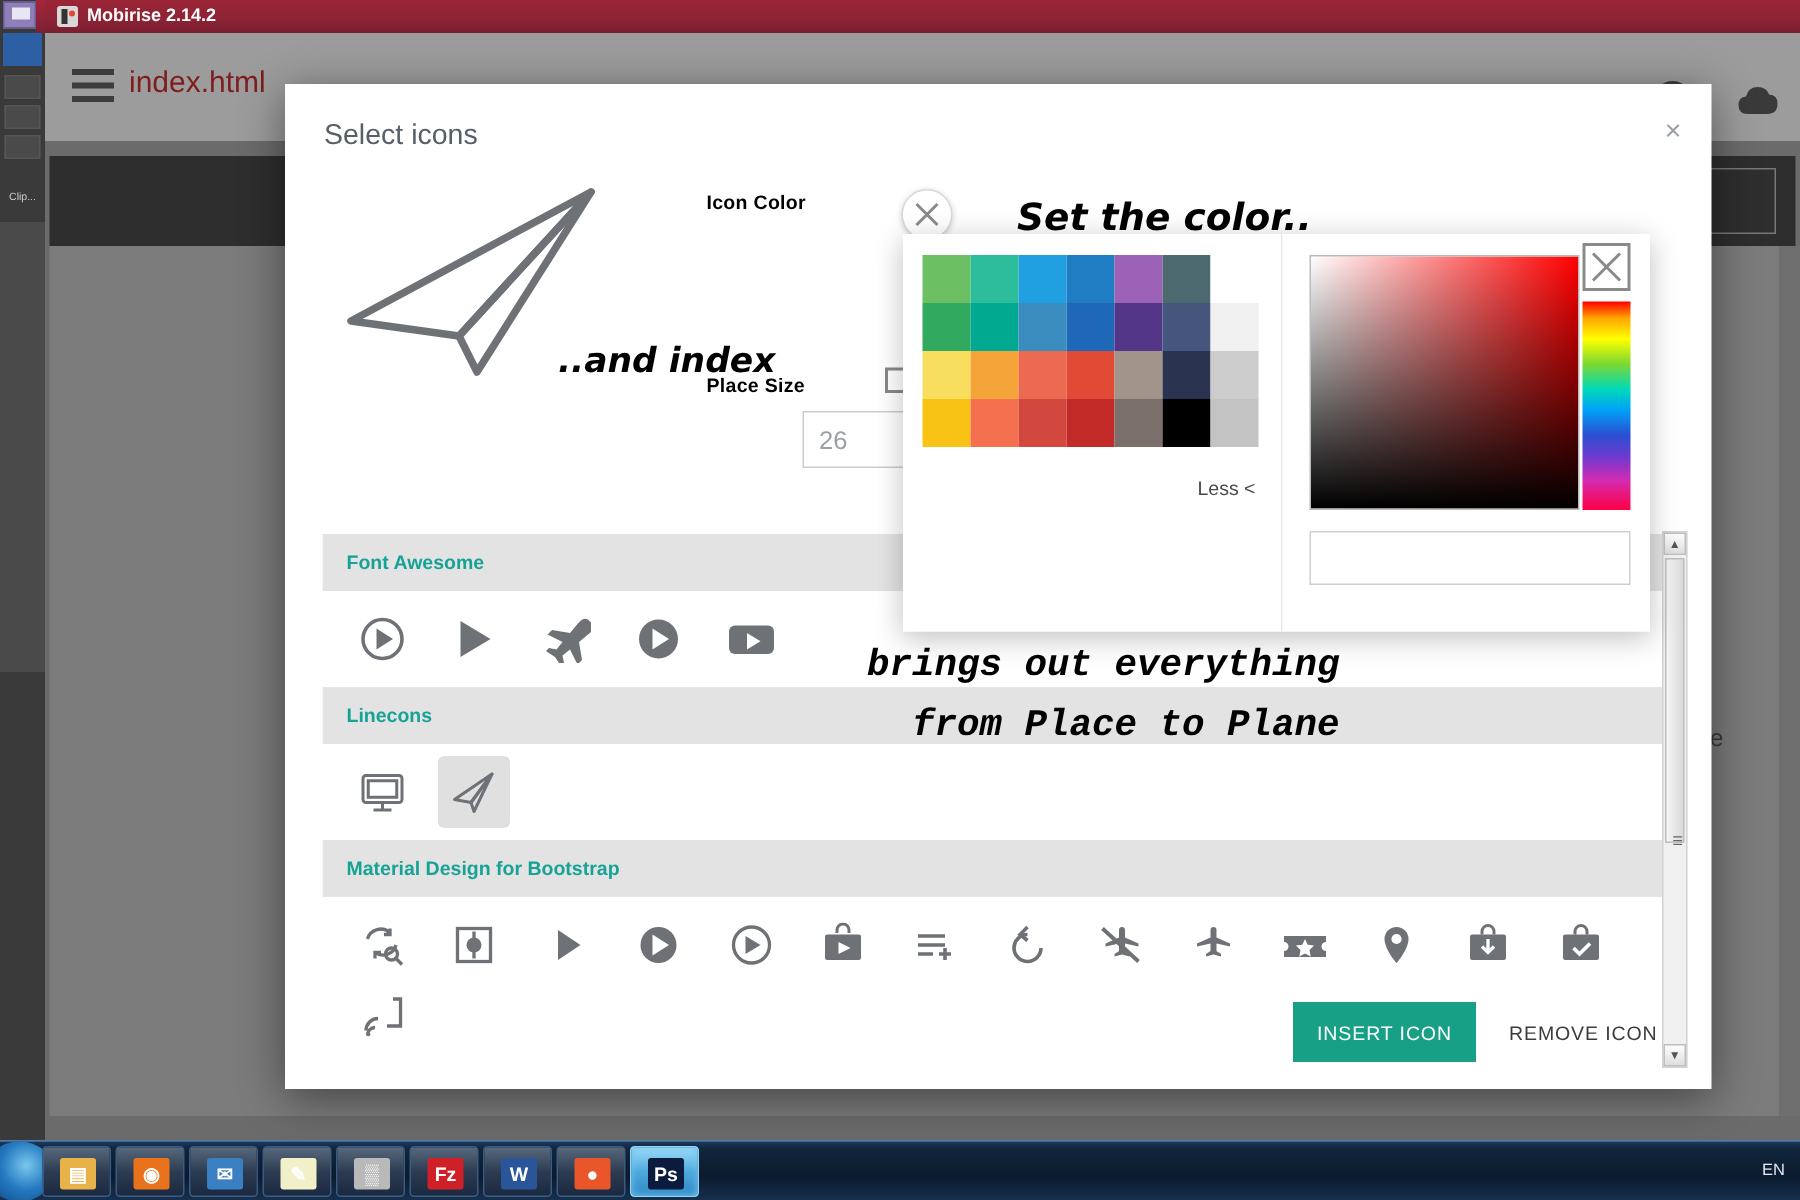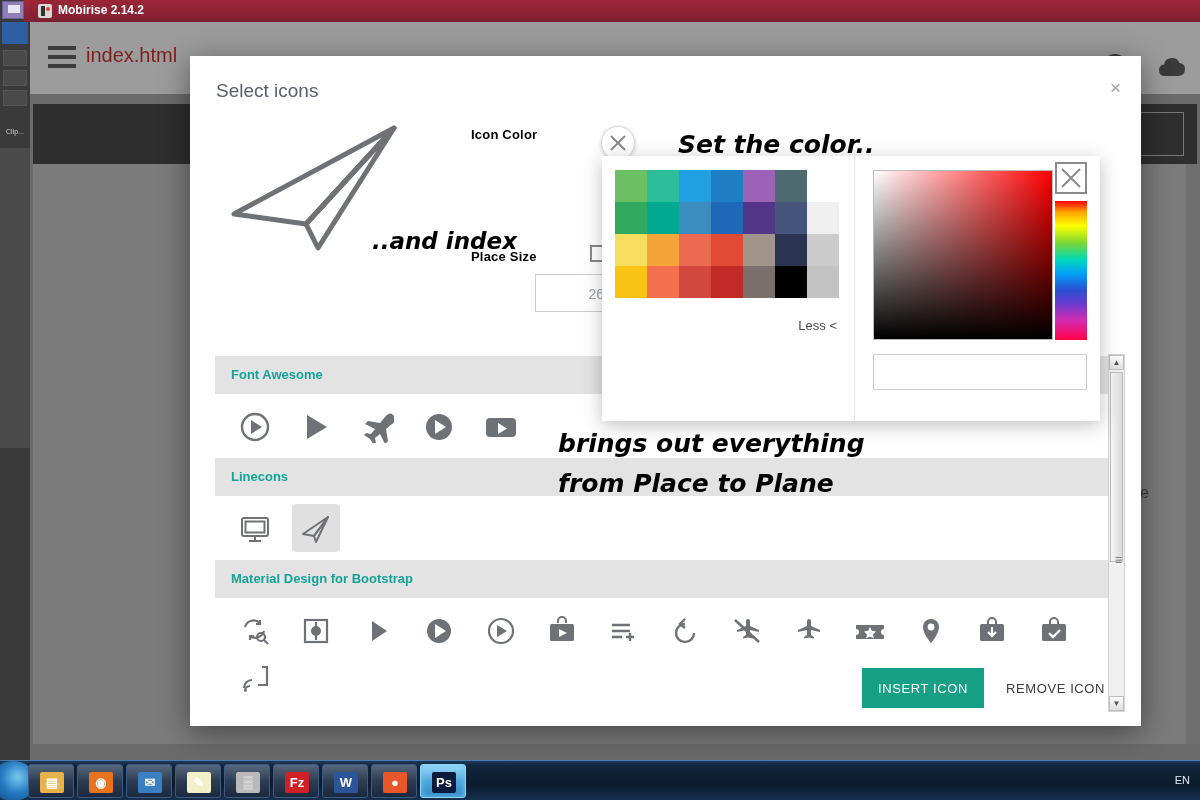--- a/index.html
+++ b/index.html
@@ -208,21 +208,21 @@
   }
   .lbl-color{ left:281px; top:71px; }
   .lbl-size { left:281px; top:193px; }
   .color-chip{
     position:absolute; left:400px; top:189px; width:17px; height:17px;
     border:2px solid #888; background:#fff;
   }
   .size-input{
     position:absolute; left:345px; top:218px; width:70px; height:38px;
     border:1px solid #ccc; background:#fff;
-    font-size:14px; color:#9aa0a6; padding:0 0 16px 10px; line-height:38px;text-align:right;
+    font-size:17px; color:#9aa0a6; padding:0 0 16px 10px; line-height:38px;
   }
 
   
   .search-input{
     position:absolute; left:25px; top:245px; width:212px; height:38px;
     border:1px solid #ccc; background:#fff;
     font-size:14px; color:#9aa0a6; padding:0 0 0 12px; line-height:38px;
   }
 
   
@@ -331,25 +331,26 @@
     border-radius:50%; background:#fff; border:1px solid #d9d9d9;
     box-shadow:0 1px 4px rgba(0,0,0,.2); cursor:pointer;
   }
 
   
   .ann{
     position:absolute; color:#000;
     font-family:"DejaVu Sans", sans-serif;
     font-weight:bold; font-style:italic;
     white-space:nowrap;
+    text-align:right;
   }
   .ann-color{ left:678px; top:130px; font-size:25px; }
   .ann-size { left:372px;  top:228px; font-size:23px; }
   .ann-search{ left:318px; top:345px; font-size:25px; }
-  .ann-crit { left:558px;  top:424px; font-size:25px; line-height:40px; }
+  .ann-crit { left:578px;  top:424px; font-size:25px; line-height:40px;font-family:Liberation Mono, monospace; }
 
   .xline{ stroke:#8a8a8a; stroke-width:2; }
 </style>
 </head>
 <body>
 
 <div id="desktop">
 
   <div class="ps-strip">
     <div class="ps-save"></div>

